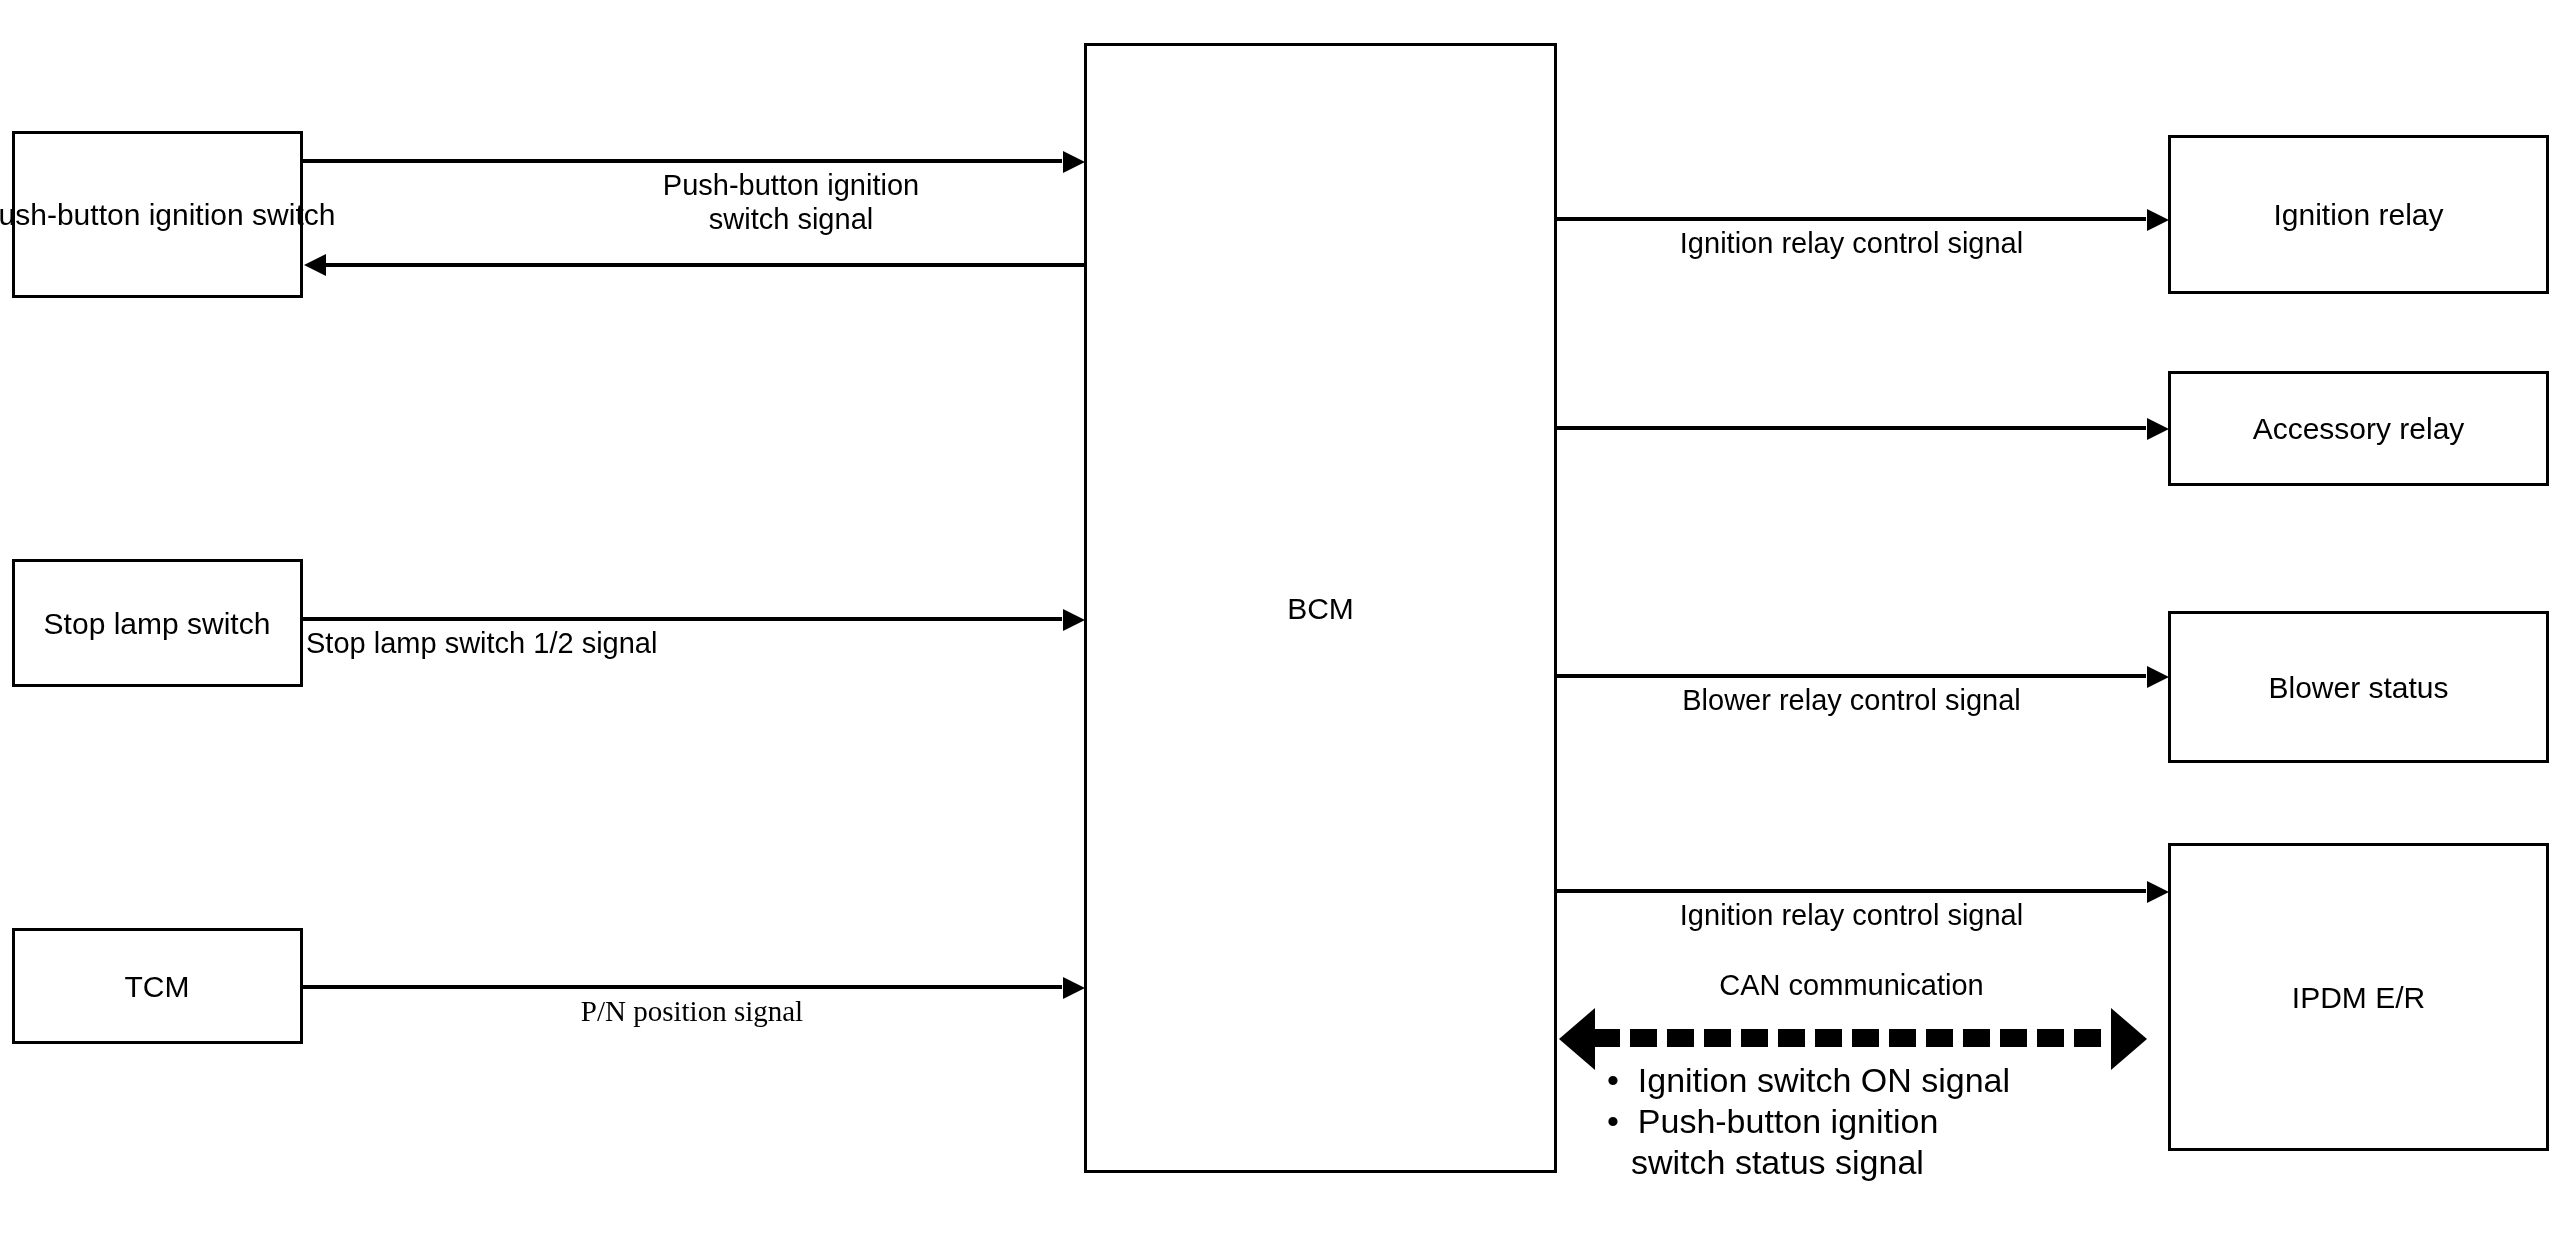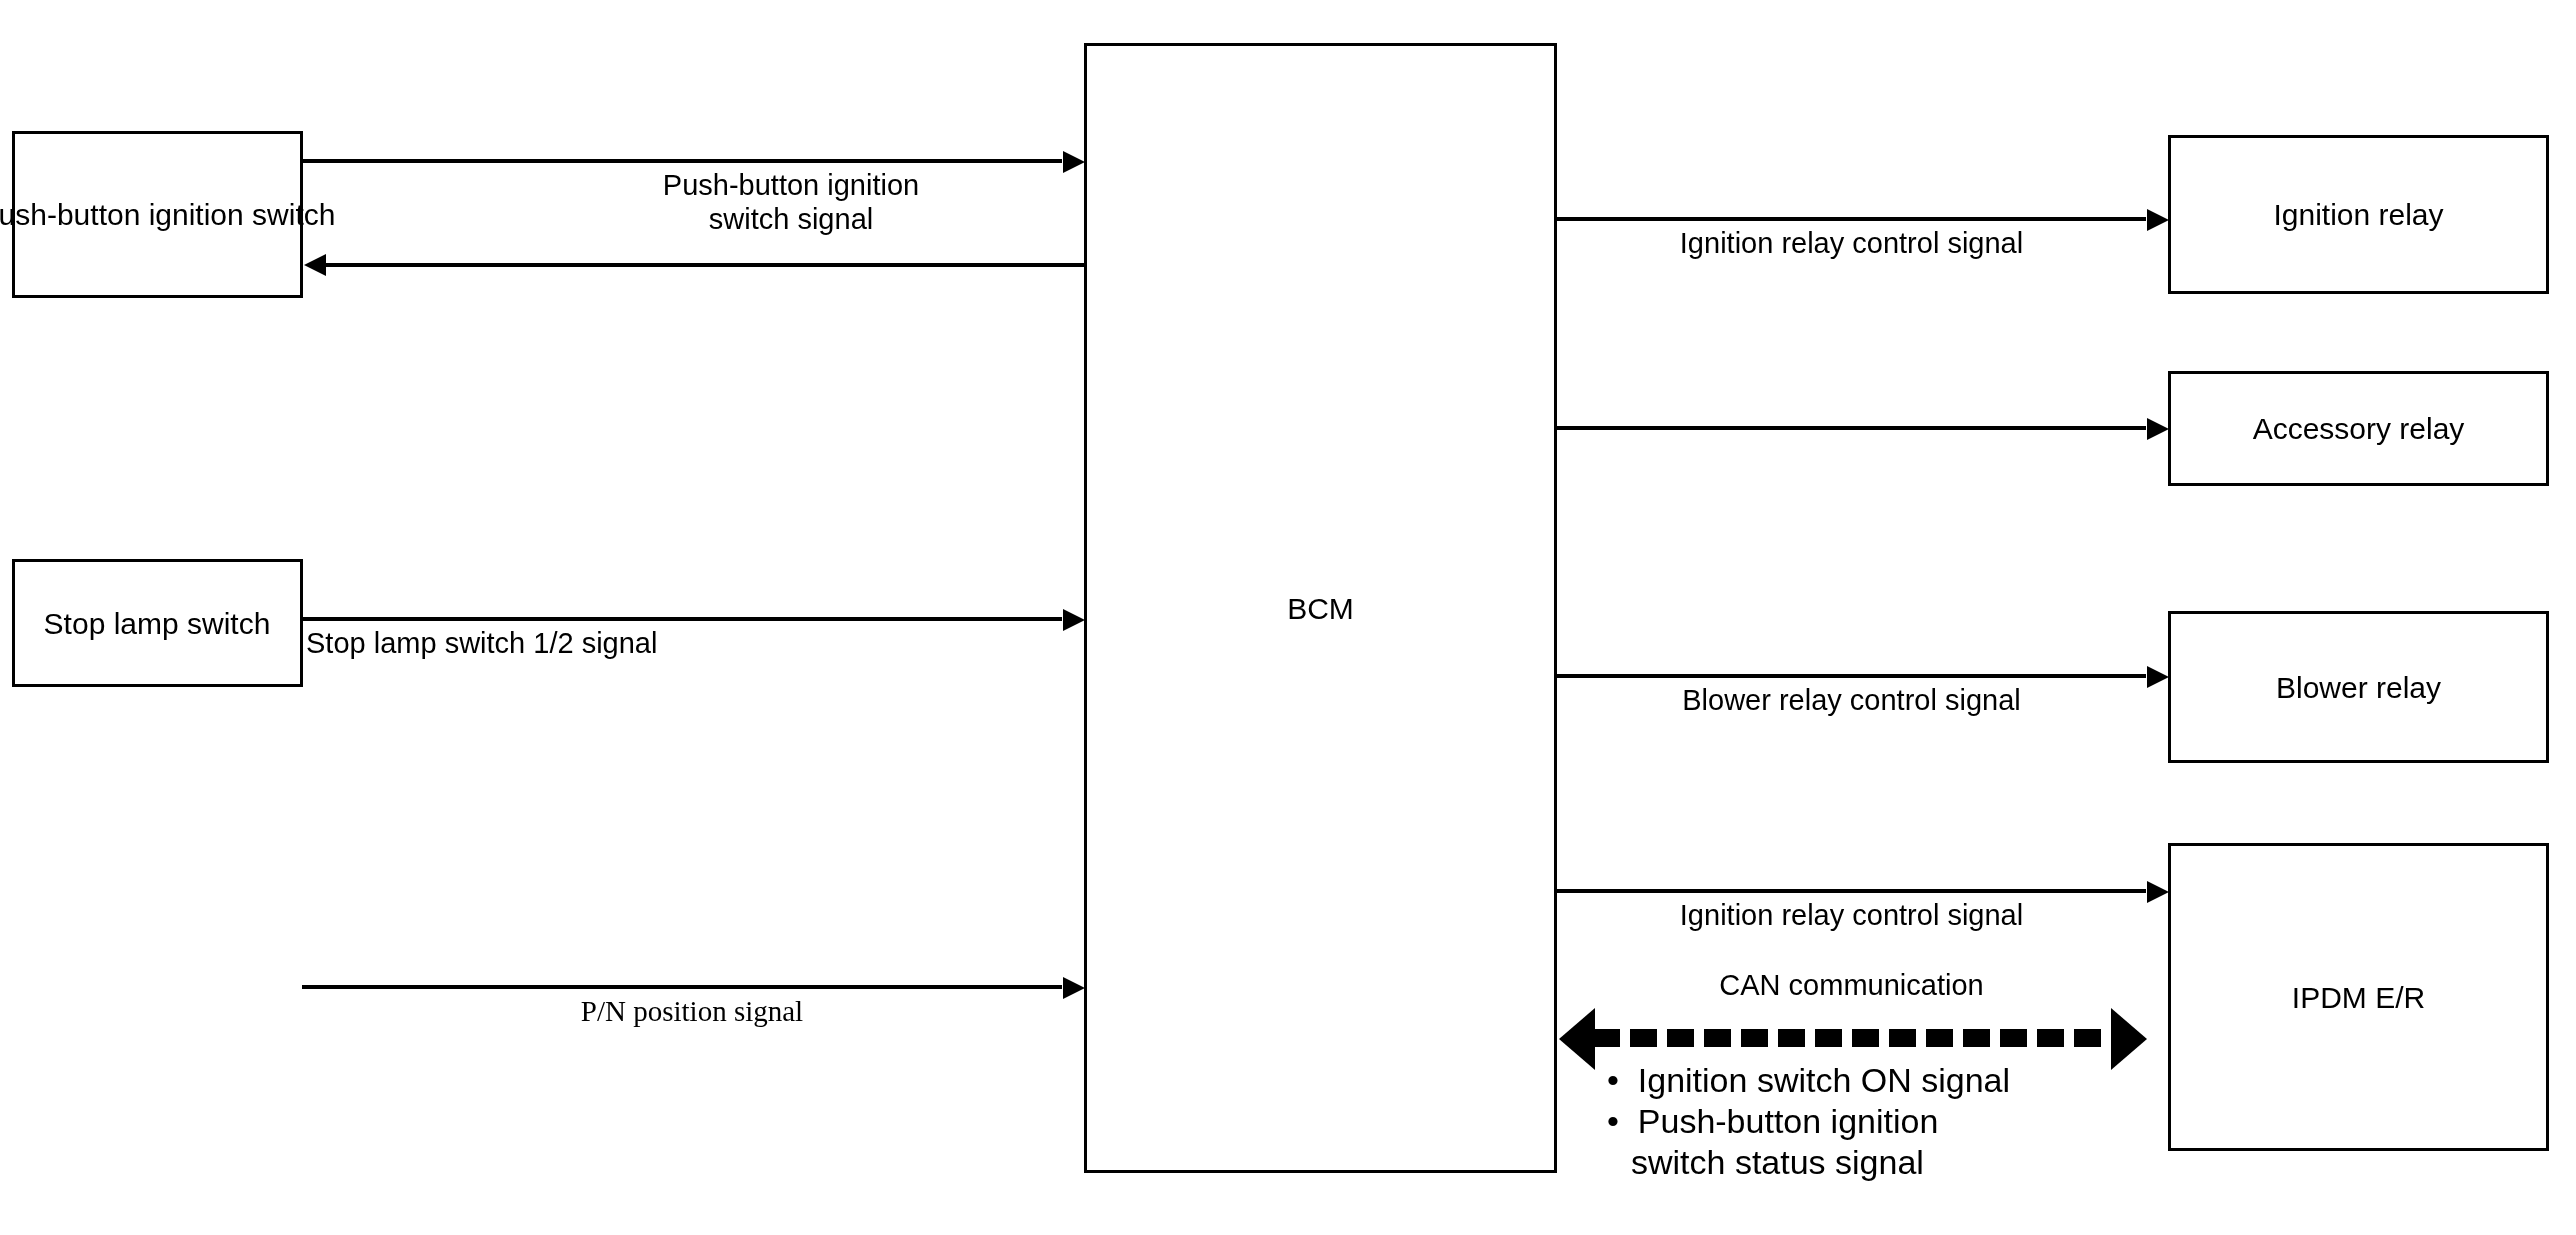--- a/index.html
+++ b/index.html
@@ -122,31 +122,34 @@
   </div>
 
   <div class="box" style="left:11.5px; top:131px; width:291px; height:167px;">
     <span class="box-label">Push-button ignition switch</span>
   </div>
 
   <div class="box" style="left:11.5px; top:559px; width:291px; height:128px;">
     <span class="box-label">Stop lamp switch</span>
   </div>
 
+  <div class="box" style="left:11.5px; top:928px; width:291px; height:116px;">
+    <span class="box-label">TCM</span>
+  </div>
 
   <div class="box" style="left:2168px; top:371px; width:381px; height:115px;">
     <span class="box-label">Accessory relay</span>
   </div>
 
   <div class="box" style="left:2168px; top:135px; width:381px; height:159px;">
     <span class="box-label">Ignition relay</span>
   </div>
 
   <div class="box" style="left:2168px; top:611px; width:381px; height:152px;">
-    <span class="box-label">Blower relay</span>
+    <span class="box-label">Blower status</span>
   </div>
 
   <div class="box" style="left:2168px; top:843px; width:381px; height:308px;">
     <span class="box-label">IPDM E/R</span>
   </div>
 
   <div class="hline" style="left:302px; top:159px; width:760px;"></div>
   <div class="arrowhead-right" style="left:1063px; top:151px;"></div>
   <div class="sig" style="left:568px; top:168px; width:446px;">Push-button ignition
 switch signal</div>

